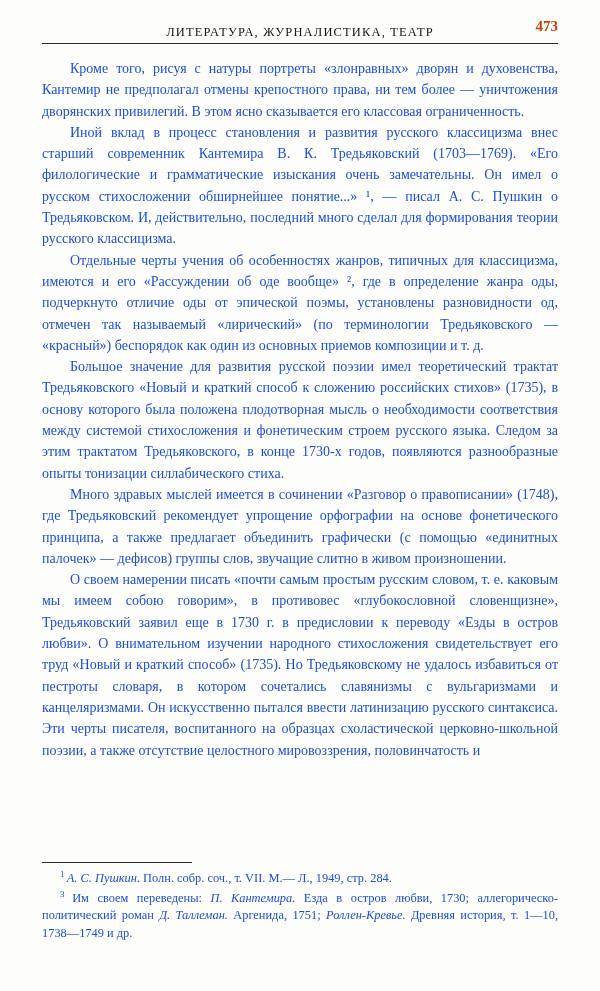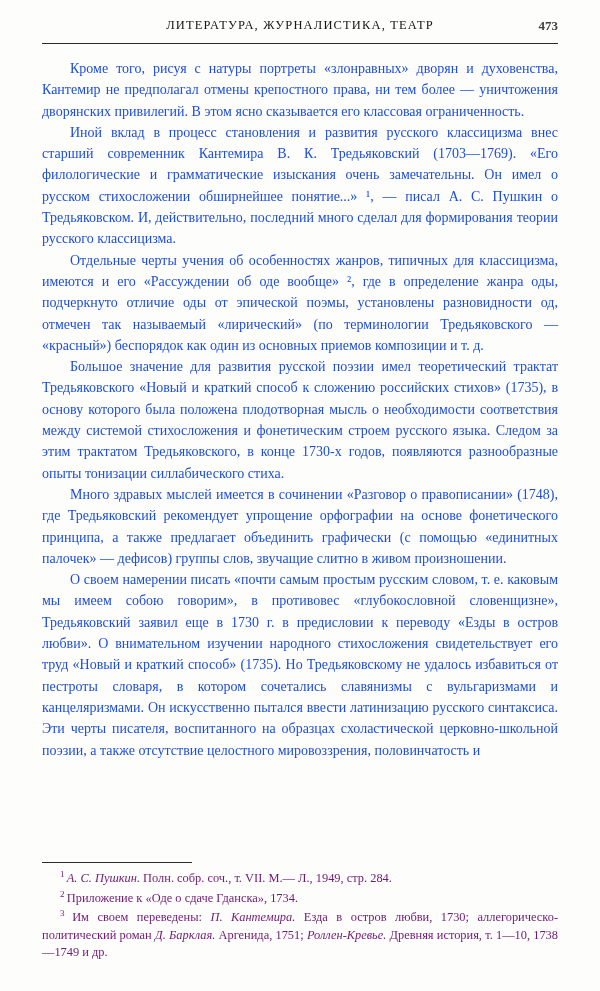--- a/index.html
+++ b/index.html
@@ -23,40 +23,40 @@
     overflow: hidden;
   }
   .page-inner {
     position: absolute;
     left: 42px;
     top: 18px;
     width: 516px;
   }
   .running-head {
     display: flex;
-    align-items: flex-start;
+    align-items: flex-end;
     justify-content: center;
     position: relative;
     height: 22px;
     margin-bottom: 2px;
   }
   .running-head .rh-title {
     font-size: 12.5px;
     letter-spacing: 1.15px;
     text-transform: uppercase;
     color: #161616;
     font-family: "Liberation Serif", serif;
   }
   .running-head .rh-page {
     position: absolute;
     right: 0;
     top: 0;
-    font-size: 13px;
+    font-size: 15px;
     font-weight: bold;
-    color: #404040;
+    color: #c2410c;
   }
   .rule {
     border: 0;
     border-top: 1.1px solid #2b2b2b;
     margin: 3px 0 14px 0;
     width: 100%;
   }
   .body-text p {
     margin: 0;
     text-align: justify;
@@ -81,21 +81,21 @@
     border-top: 1px solid #2b2b2b;
     width: 150px;
     margin: 0 0 7px 0;
   }
   .footnotes p {
     margin: 0 0 2px 0;
     font-size: 12.4px;
     line-height: 17.5px;
     text-align: justify;
     text-indent: 18px;
-    color: #701a75;
+    color: #1d4ed8;
   }
   .fn-mark {
     font-size: 9px;
     vertical-align: super;
     line-height: 0;
   }
   i, .ital { font-style: italic; }
 </style>
 </head>
 <body>
@@ -119,18 +119,17 @@
       <p>Много здравых мыслей имеется в сочинении «Разговор о правописании» (1748), где Тредьяковский рекомендует упрощение орфографии на основе фонетического принципа, а также предлагает объединить графически (с помощью «единитных палочек» — дефисов) группы слов, звучащие слитно в живом произношении.</p>
       <p>О своем намерении писать «почти самым простым русским словом, т. е. каковым мы имеем собою говорим», в противовес «глубокословной словенщизне», Тредьяковский заявил еще в 1730 г. в предисловии к переводу «Езды в остров любви». О внимательном изучении народного стихосложения свидетельствует его труд «Новый и краткий способ» (1735). Но Тредьяковскому не удалось избавиться от пестроты словаря, в котором сочетались славянизмы с вульгаризмами и канцеляризмами. Он искусственно пытался ввести латинизацию русского синтаксиса. Эти черты писателя, воспитанного на образцах схоластической церковно-школьной поэзии, а также отсутствие целостного мировоззрения, половинчатость и</p>
     </div>
 
   </div>
 
   <div class="footnotes">
     <hr class="fn-rule">
     <div>
       <p id="fn0"><span class="fn-mark">1 </span><i>А. С. Пушкин.</i><span> Полн. собр. соч., т. VII. М.— Л., 1949, стр. 284.</span></p>
-      <p id="fn1"><span class="fn-mark">2 </span><span>Приложение к «Оде о сдаче Гданска», 1734.</span></p>
-      <p id="fn2"><span class="fn-mark">3 </span><span>Им своем переведены: </span><i>П. Кантемира.</i><span> Езда в остров любви, 1730; аллегорическо-политический роман </span><i>Д. Барклая.</i><span> Аргенида, 1751; </span><i>Роллен-Кревье.</i><span> Древняя история, т. 1—10, 1738—1749 и др.</span></p>
+      <p id="fn2"><span class="fn-mark">3 </span><span>Им своем переведены: </span><i>П. Кантемира.</i><span> Езда в остров любви, 1730; аллегорическо-политический роман </span><i>Д. Таллеман.</i><span> Аргенида, 1751; </span><i>Роллен-Кревье.</i><span> Древняя история, т. 1—10, 1738—1749 и др.</span></p>
     </div>
   </div>
 
 </div>
 
 </body></html>

